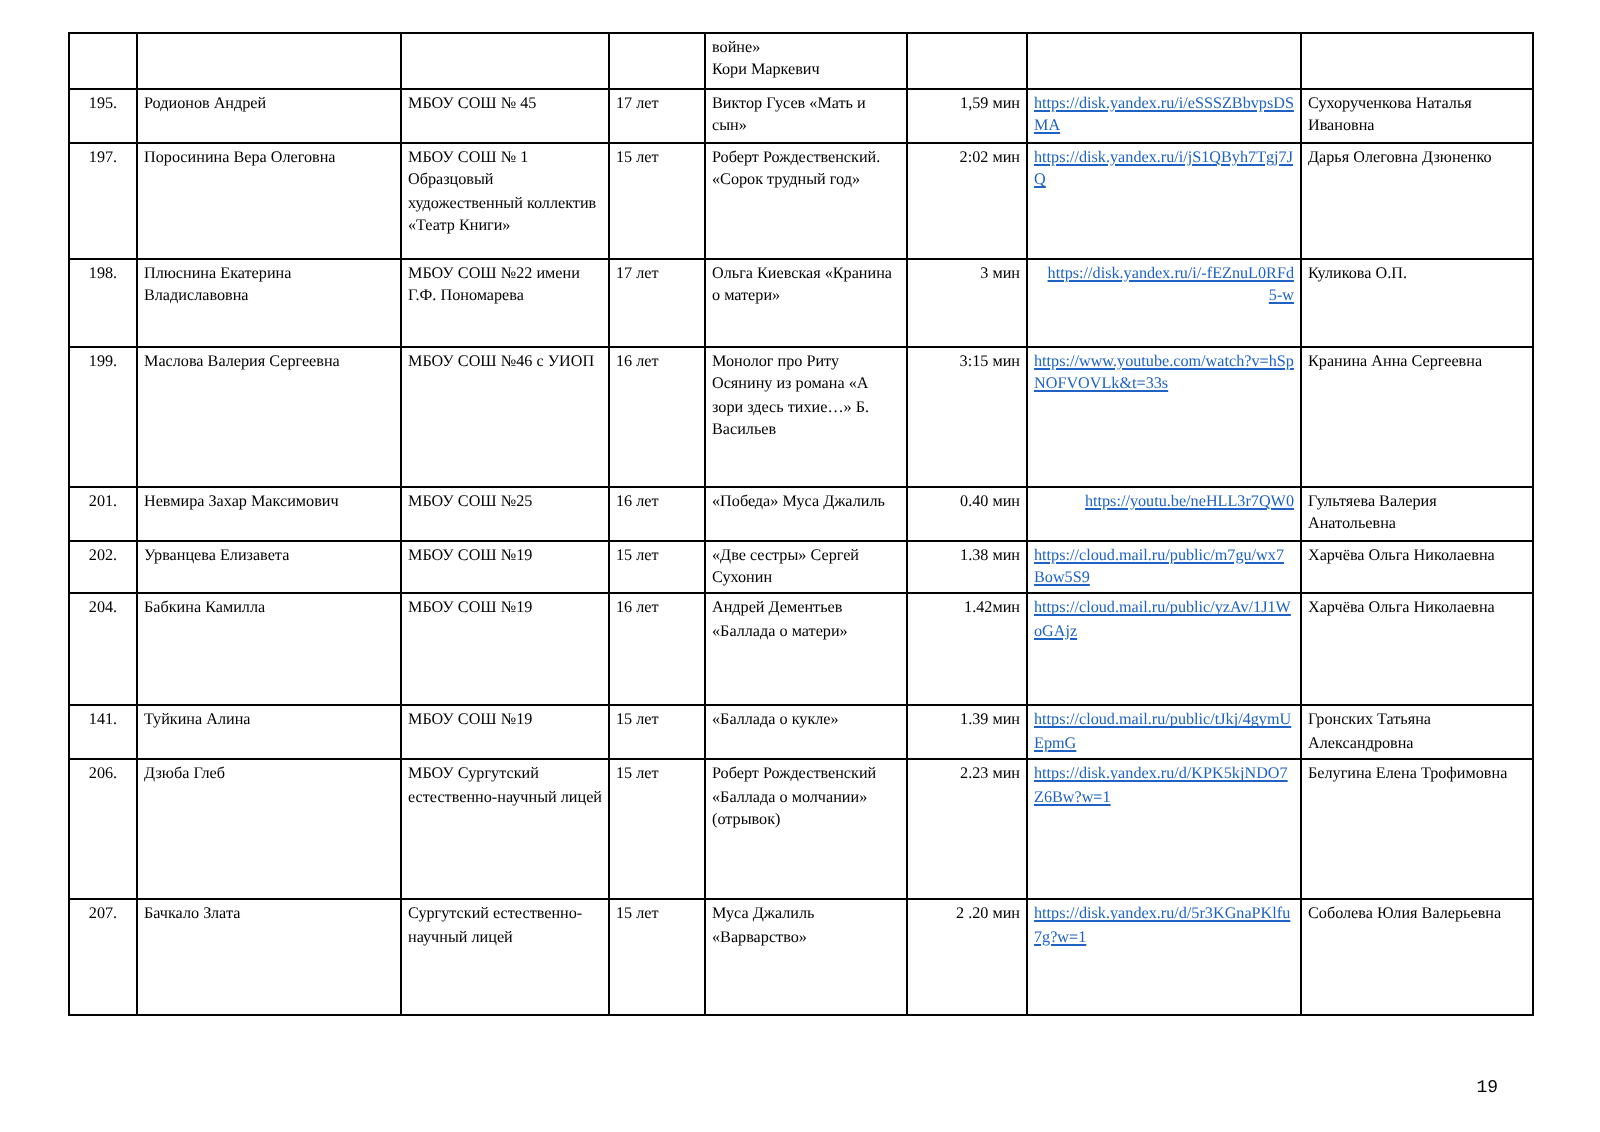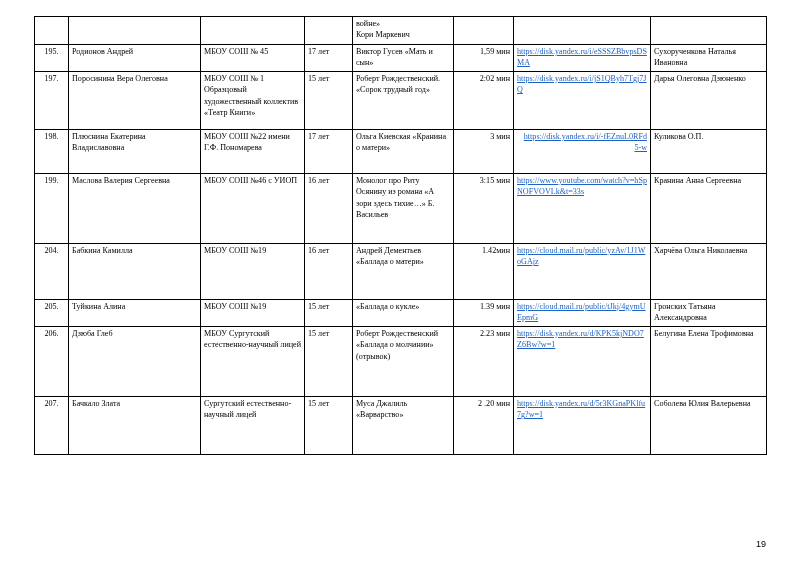--- a/index.html
+++ b/index.html
@@ -58,24 +58,24 @@
     word-break: break-all;
     font-size: 8.1px;
     line-height: 11.2px;
   }
   td.link {
     padding-left: 4px;
   }
   td.link.centered { text-align: right; padding-left: 9px; }
   .page-number {
     position: absolute;
-    right: 34px;
+    right: 51px;
     bottom: 17px;
     font-size: 9px;
-    font-family: Liberation Sans, sans-serif;
+    font-family: Liberation Mono, monospace;
   }
   .cont-cell { padding-top: 1px; }
 </style>
 </head>
 <body>
 
 <div class="page">
 
   <table class="reg">
     <colgroup>
@@ -143,36 +143,56 @@
         <td>Маслова Валерия Сергеевна</td>
         <td>МБОУ СОШ №46 с УИОП</td>
         <td class="age">16 лет</td>
         <td>Монолог про Риту Осянину из романа «А зори здесь тихие…» Б. Васильев</td>
         <td class="dur">3:15 мин</td>
         <td class="link"><span class="url">https://www.youtube.com/watch?v=hSpNOFVOVLk&amp;t=33s</span></td>
         <td>Кранина Анна Сергеевна</td>
       </tr>
 
 
-
+      <tr style="height:25px;">
+        <td class="num">201.</td>
+        <td>Невмира Захар Максимович</td>
+        <td>МБОУ СОШ №25</td>
+        <td class="age">16 лет</td>
+        <td>«Победа» Муса Джалиль</td>
+        <td class="dur">0.40 мин</td>
+        <td class="link centered"><span class="url">https://youtu.be/neHLL3r7QW0</span></td>
+        <td>Гультяева Валерия Анатольевна</td>
+      </tr>
+
+      <tr style="height:25px;">
+        <td class="num">202.</td>
+        <td class="mid-v">Урванцева Елизавета</td>
+        <td>МБОУ СОШ №19</td>
+        <td class="age">15 лет</td>
+        <td>«Две сестры» Сергей Сухонин</td>
+        <td class="dur">1.38 мин</td>
+        <td class="link"><span class="url">https://cloud.mail.ru/public/m7gu/wx7Bow5S9</span></td>
+        <td>Харчёва Ольга Николаевна</td>
+      </tr>
 
 
       <tr style="height:56px;">
         <td class="num">204.</td>
         <td>Бабкина Камилла</td>
         <td>МБОУ СОШ №19</td>
         <td class="age">16 лет</td>
         <td>Андрей Дементьев «Баллада о матери»</td>
         <td class="dur">1.42мин</td>
         <td class="link"><span class="url">https://cloud.mail.ru/public/yzAv/1J1WoGAjz</span></td>
         <td>Харчёва Ольга Николаевна</td>
       </tr>
 
       <tr style="height:27px;">
-        <td class="num">205.</td>
+        <td class="num">141.</td>
         <td class="mid-v">Туйкина Алина</td>
         <td>МБОУ СОШ №19</td>
         <td class="age">15 лет</td>
         <td>«Баллада о кукле»</td>
         <td class="dur">1.39 мин</td>
         <td class="link"><span class="url">https://cloud.mail.ru/public/tJkj/4gymUEpmG</span></td>
         <td>Гронских Татьяна Александровна</td>
       </tr>
 
       <tr style="height:70px;">

